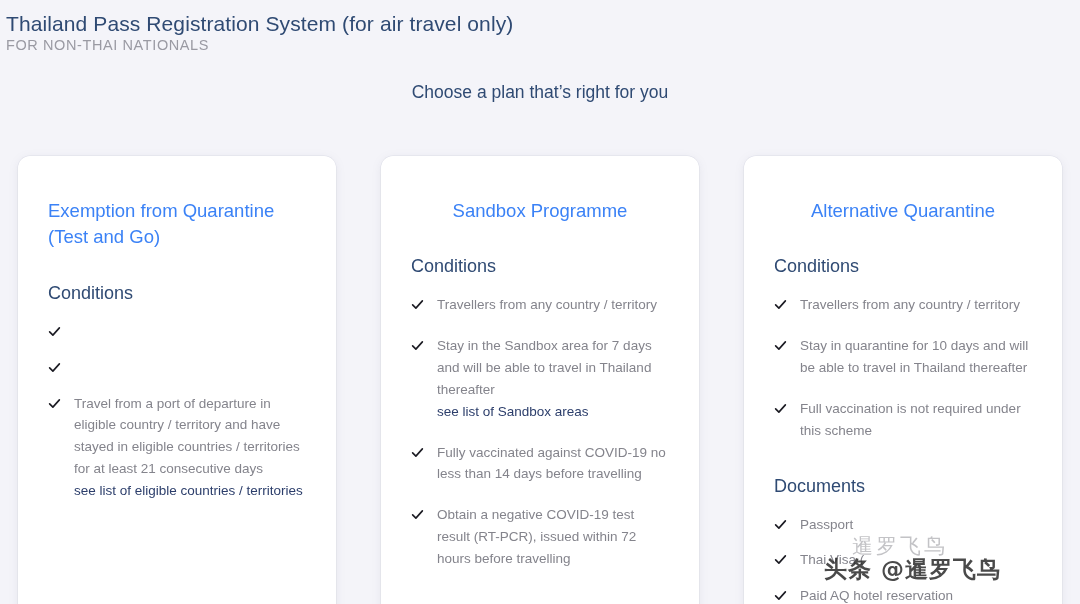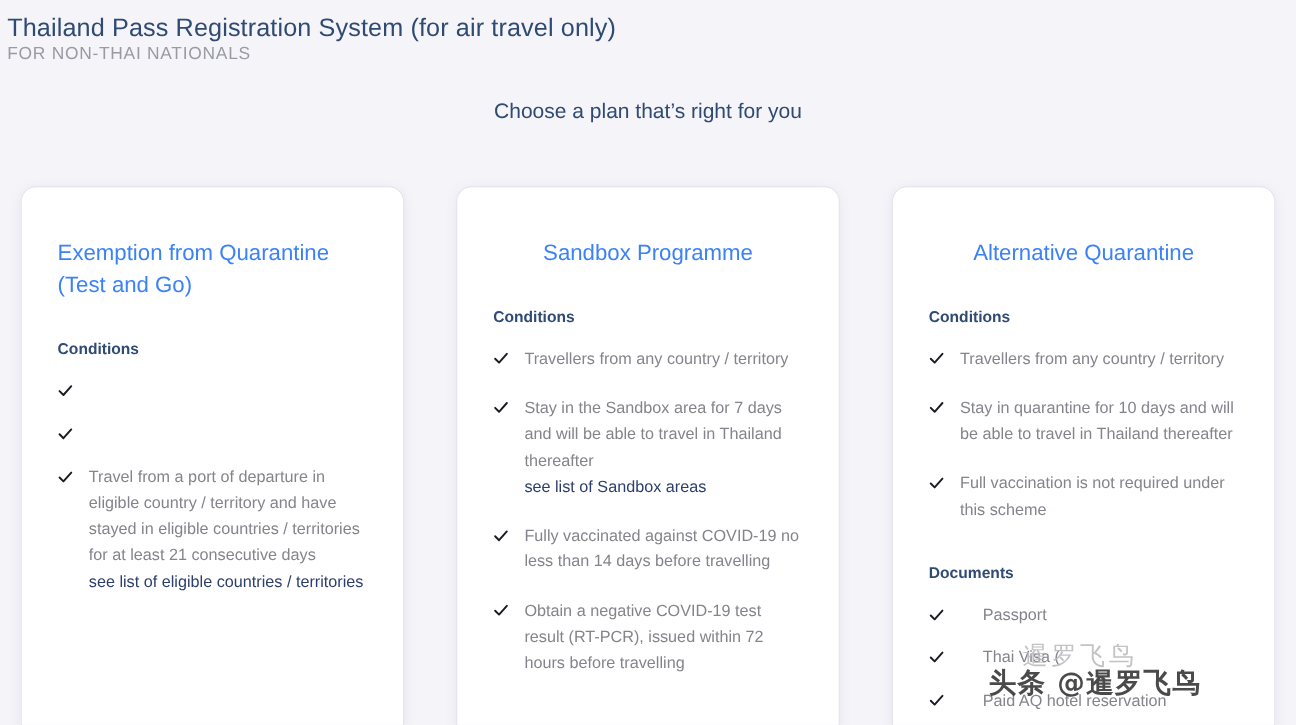--- a/index.html
+++ b/index.html
@@ -65,38 +65,38 @@
   .card-title {
     font-size: 18.5px;
     font-weight: 400;
     color: #3b82f6;
     line-height: 1.42;
     margin-bottom: 32px;
   }
   .card-title.center { text-align: center; }
 
   .section-heading {
-    font-size: 13px;
-    font-weight: 700;
+    font-size: 18px;
+    font-weight: 400;
     color: #2f4a73;
     margin-bottom: 17px;
   }
   .section-heading.docs { margin-top: 34px; }
 
   ul.cond-list { list-style: none; }
 
   ul.cond-list li {
     display: flex;
     align-items: flex-start;
     margin-bottom: 19px;
     font-size: 13.5px;
     line-height: 1.62;
     color: #84848c;
   }
-  ul.cond-list li.tight { margin-bottom: 14px; gap: 19px; }
+  ul.cond-list li.tight { margin-bottom: 14px; }
 
   .check {
     flex: 0 0 auto;
     width: 13px;
     height: 13px;
     margin-right: 13px;
     margin-top: 4px;
     color: #1b1b23;
   }
   .check svg { display: block; width: 13px; height: 13px; }

